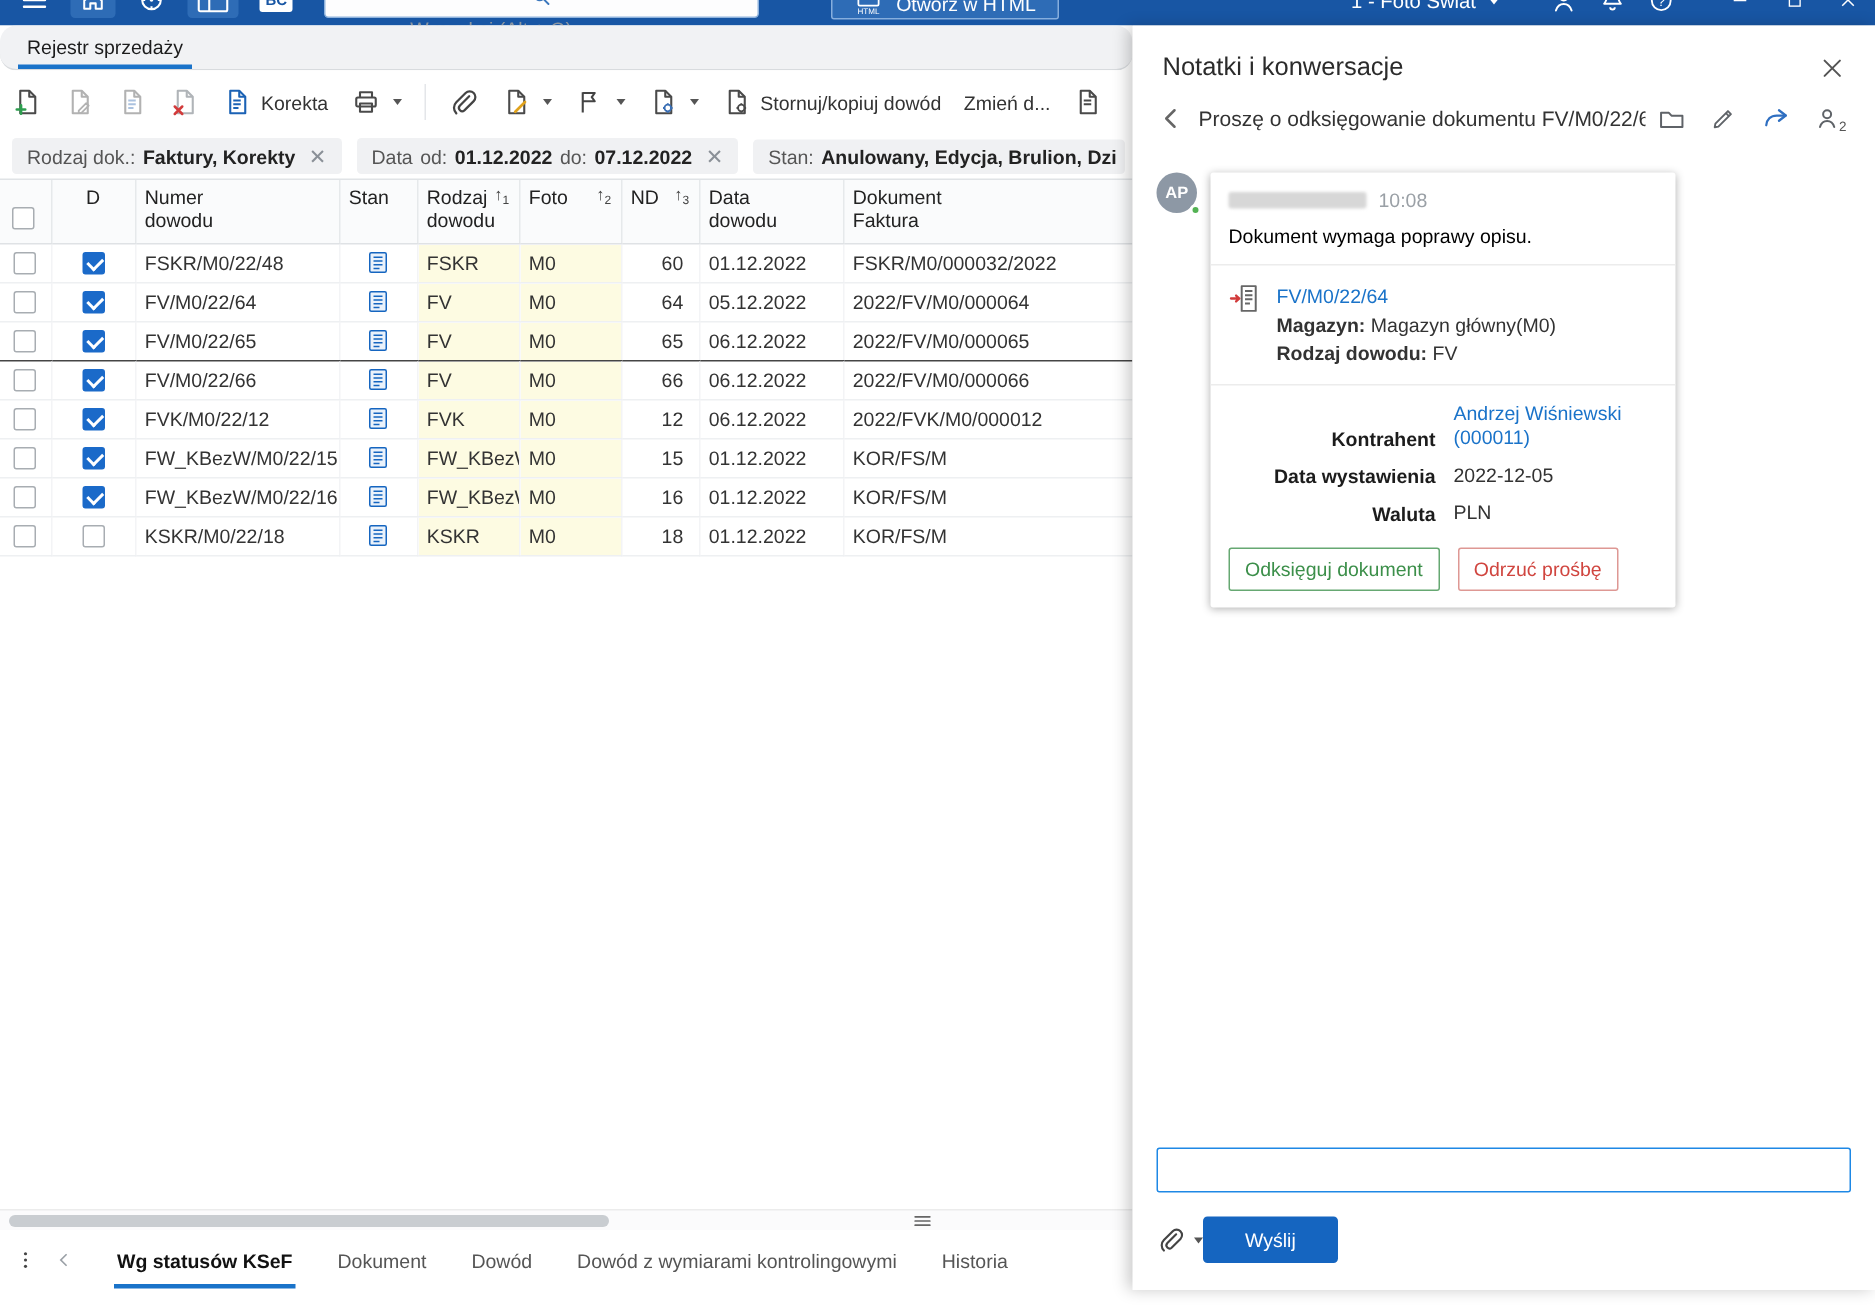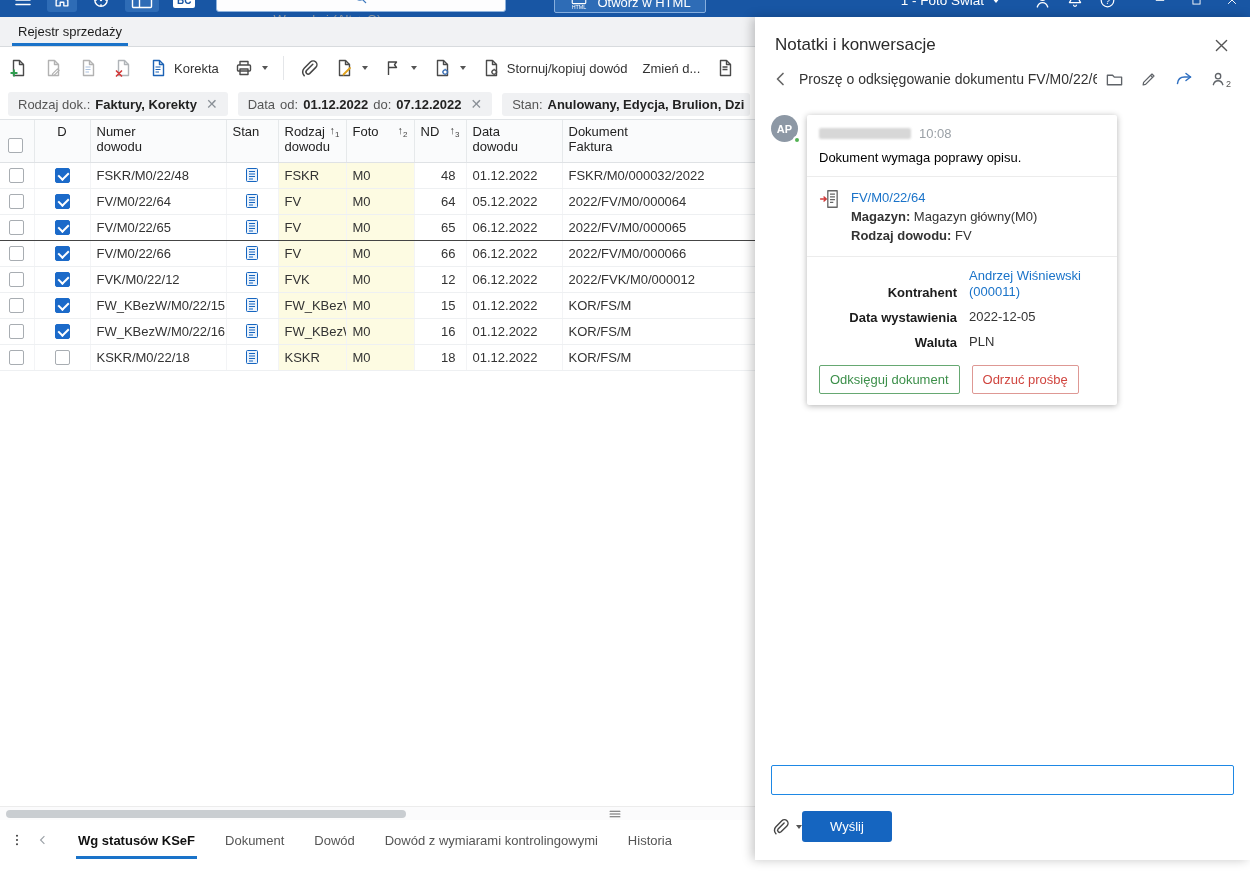--- a/index.html
+++ b/index.html
@@ -20,21 +20,21 @@
   .caret-w { width:0; height:0; border-left:4px solid transparent; border-right:4px solid transparent; border-top:5px solid #fff; }
   .win-btns { display:flex; margin-left:18px; }
   .win-btns .tb-btn { width:36px; }
 
   
   .content { display:flex; height:843px; }
   .main { width:755px; display:flex; flex-direction:column; background:#fff; overflow:hidden; }
   .panel { width:495px; background:#fff; box-shadow:-3px 0 10px rgba(0,0,0,.22); display:flex; flex-direction:column; z-index:5; }
 
   
-  .tabbar { height:30px; background:#f1f2f4; border-bottom:1px solid #d8dbde; display:flex; align-items:flex-end; padding-left:12px; }
+  .tabbar { height:30px; background:#f1f2f4; border-bottom:1px solid #d8dbde; display:flex; align-items:flex-end; padding-left:12px;border-radius:11px; }
   .tab { padding:6px 6px 4px; color:#1c1c1c; border-bottom:3px solid #1a73c9; cursor:pointer; }
 
   
   .toolbar { height:42px; display:flex; align-items:center; padding:0 8px; gap:15px; background:#fff; white-space:nowrap; overflow:hidden; }
   .tbtn { display:flex; align-items:center; gap:6px; color:#333; cursor:pointer; }
   .tbtn.disabled { opacity:.42; }
   .sep { width:1px; height:24px; background:#e4e6e9; }
   .caret-d { width:0; height:0; border-left:3.5px solid transparent; border-right:3.5px solid transparent; border-top:4px solid #555; margin-left:2px; }
 
   
@@ -424,21 +424,21 @@
               </td>
           <td>FSKR/M0/22/48</td>
           <td class="ctr">
                 <svg style="margin:0 auto" width="16" height="16" viewBox="0 0 16 16">
                   <rect x="2.5" y="1.5" width="11" height="13" rx="1" fill="#eaf2fb" stroke="#1565c0"></rect>
                   <path d="M5 4.5h6M5 7h6M5 9.5h6M5 12h4" stroke="#1565c0" fill="none"></path>
                 </svg>
               </td>
           <td class="yellow">FSKR</td>
           <td class="yellow">M0</td>
-          <td class="num">48</td>
+          <td class="num">60</td>
           <td>01.12.2022</td>
           <td>FSKR/M0/000032/2022</td>
         </tr>
 
         <tr>
           <td class="ctr">
                 <div class="cb"></div>
               </td>
           <td class="ctr">
                 <div class="cb d-cb on"></div>

